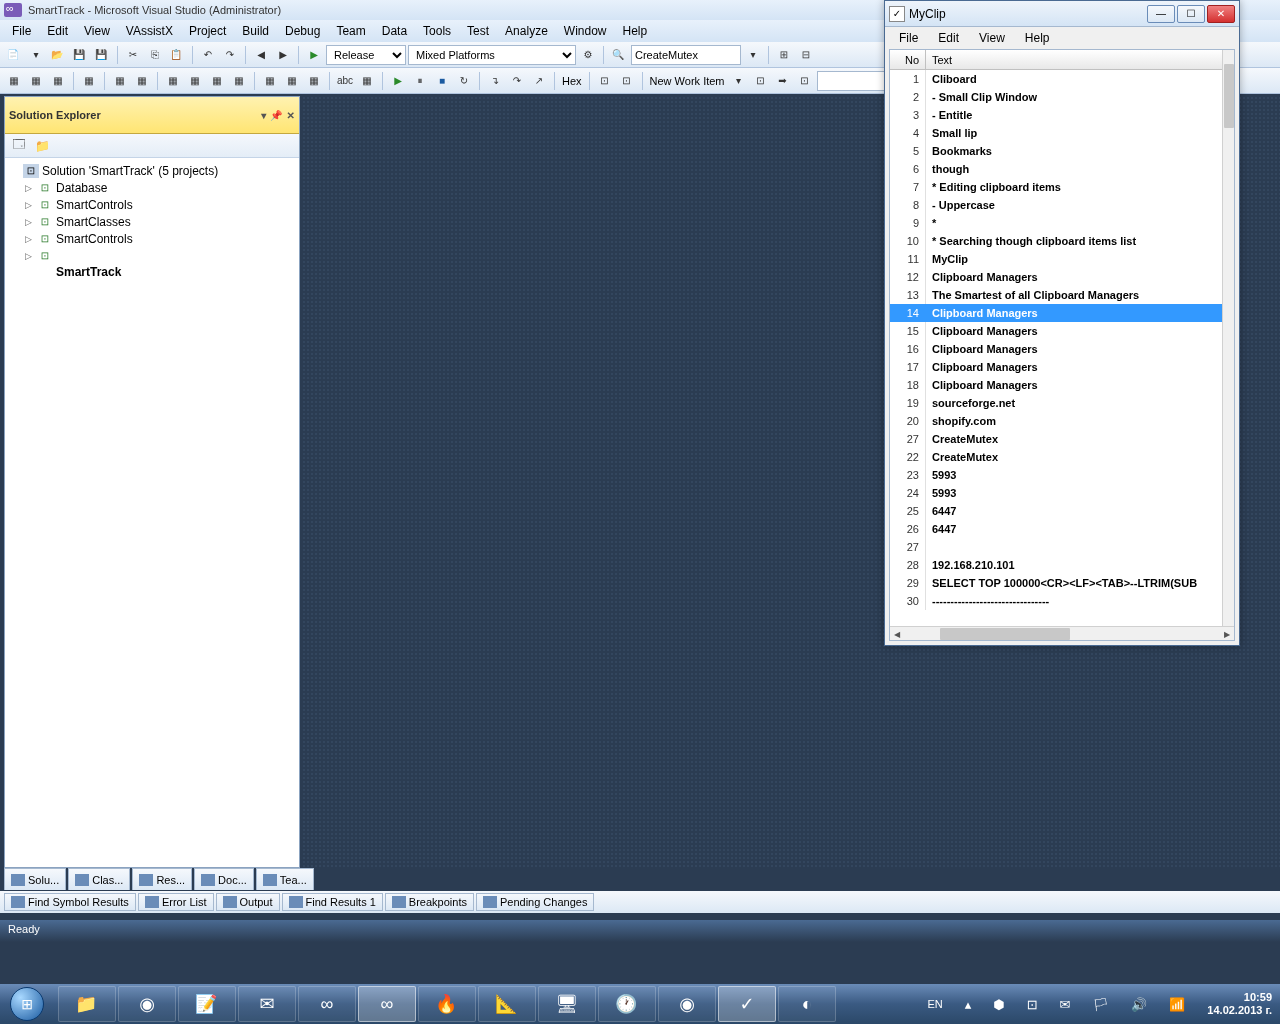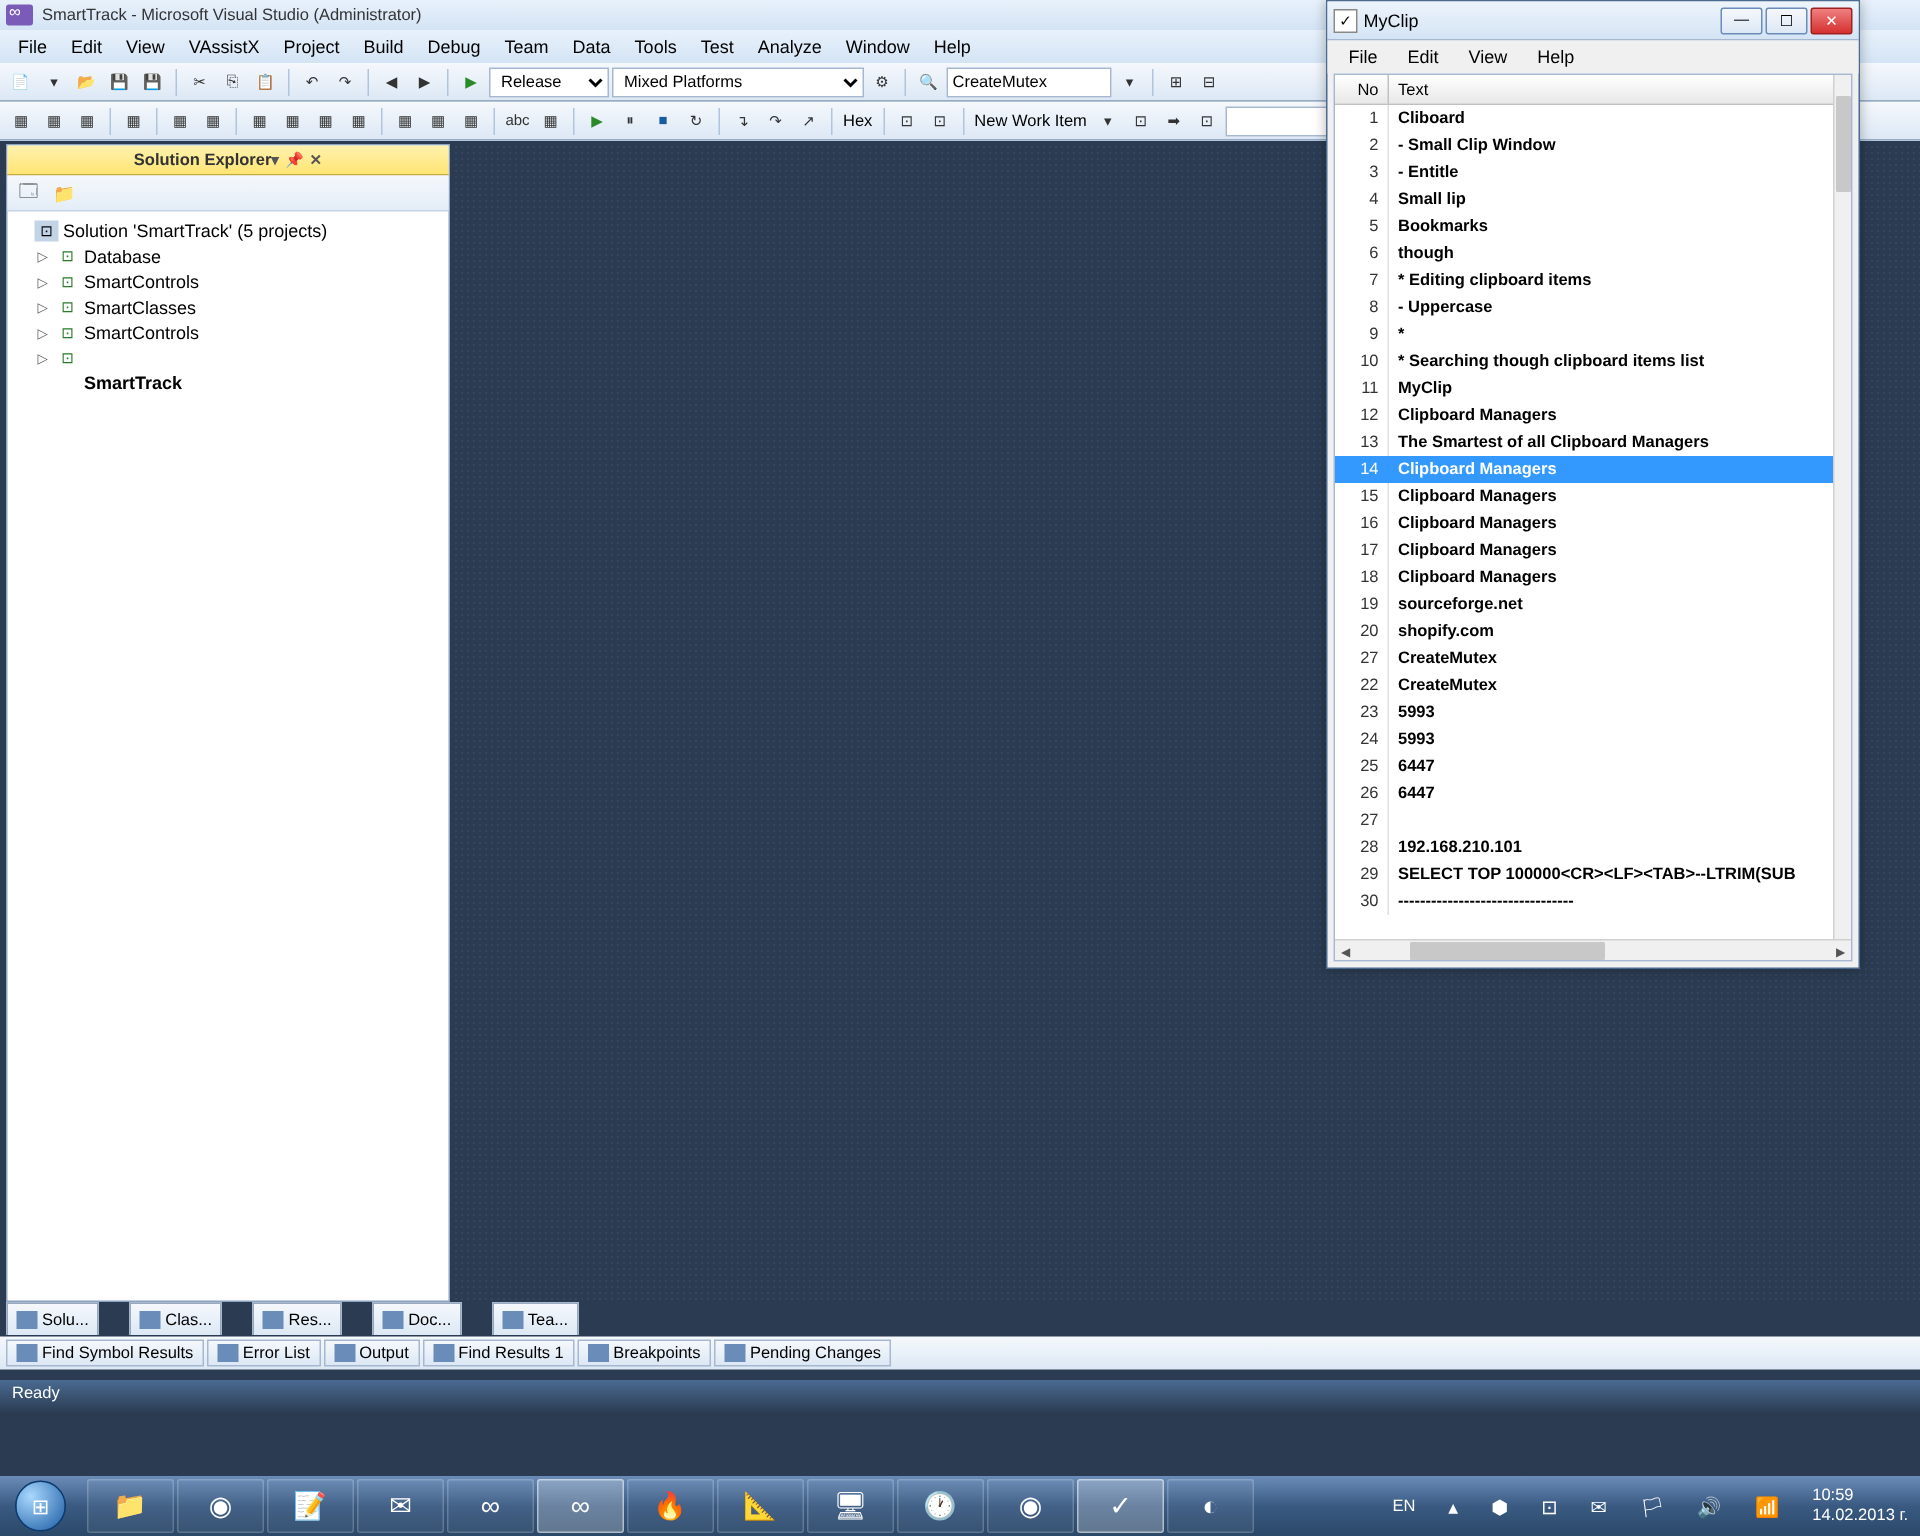--- a/index.html
+++ b/index.html
@@ -15,39 +15,39 @@
 
 .vs-toolbar { height: 26px; background: linear-gradient(#f5f8fc,#dce8f5); border-bottom: 1px solid #b0c4de; display: flex; align-items: center; padding: 0 4px; gap: 2px; }
 .tb-btn { width: 20px; height: 20px; border: 1px solid transparent; display: flex; align-items: center; justify-content: center; font-size: 10px; color: #333; }
 .tb-sep { width: 1px; height: 18px; background: #b0c4de; margin: 0 3px; }
 .tb-combo { height: 20px; font-size: 11px; border: 1px solid #a5b8cf; background: #fff; padding: 0 3px; }
 .tb-text { font-size: 11px; padding: 0 2px; }
 .tb-input { height: 20px; width: 110px; font-size: 11px; border: 1px solid #a5b8cf; padding: 0 3px; }
 
 
 .solution-panel { position: absolute; top: 96px; left: 4px; width: 296px; height: 772px; background: #fff; border: 1px solid #8ba3c0; }
-.panel-title { height: 20px; background: linear-gradient(#fff2b0,#ffe573); display: flex; align-items: center; justify-content: center; padding: 0 4px; font-size: 11px; font-weight: bold; color: #333; border-bottom: 1px solid #c4a840; }
+.panel-title { height: 37px; background: linear-gradient(#fff2b0,#ffe573); display: flex; align-items: center; justify-content: space-between; padding: 0 4px; font-size: 11px; font-weight: bold; color: #333; border-bottom: 1px solid #c4a840; }
 .panel-title .controls { display: flex; gap: 4px; font-size: 10px; color: #555; }
 .panel-toolbar { height: 24px; background: linear-gradient(#f5f8fc,#e4edf7); border-bottom: 1px solid #c4d4e7; display: flex; align-items: center; padding: 0 4px; gap: 4px; }
 .panel-toolbar .tb-btn { font-size: 12px; }
 
 .tree { padding: 4px 0; font-size: 12px; }
 .tree-row { display: flex; align-items: center; height: 17px; padding-left: 6px; }
 .tree-row .arrow { width: 12px; font-size: 9px; color: #666; }
 .tree-row .icon { width: 16px; height: 14px; display: inline-flex; align-items: center; justify-content: center; font-size: 10px; margin-right: 3px; }
 .tree-row.child { padding-left: 20px; }
 .tree-row.bold span.label { font-weight: bold; margin-top: 32px; }
 .icon-sln { background: #c4d4e7; }
 .icon-proj { color: #2a7a2a; }
 
 
 .editor-area { position: absolute; top: 96px; left: 302px; right: 0; bottom: 74px; background: #2b3c52; background-image: radial-gradient(#33465e 1px, transparent 0); background-size: 4px 4px; }
 
 
-.bottom-tabs { position: absolute; left: 4px; bottom: 52px; height: 22px; display: flex; gap: 20px; }
+.bottom-tabs { position: absolute; left: 4px; bottom: 52px; height: 22px; display: flex; gap: 2px; }
 .tab { background: linear-gradient(#f5f8fc,#dce8f5); border: 1px solid #a5b8cf; border-bottom: none; padding: 2px 6px; font-size: 11px; display: flex; align-items: center; gap: 3px; }
 .tab .ticon { width: 14px; height: 12px; background: #6a8cb8; display: inline-block; }
 
 .output-bar { position: absolute; left: 0; bottom: 29px; height: 22px; width: 100%; background: linear-gradient(#f5f8fc,#dce8f5); display: flex; align-items: center; gap: 2px; padding: 0 4px; }
 .output-bar .tab { border-bottom: 1px solid #a5b8cf; }
 
 .status-bar { position: absolute; left: 0; bottom: 0; height: 22px; width: 100%; background: linear-gradient(#4a6a92,#2b3c52); color: #fff; font-size: 11px; padding: 3px 8px; }
 
 
 .myclip-window { position: absolute; top: 0; left: 884px; width: 356px; height: 646px; background: #f0f0f0; border: 1px solid #4a6a92; box-shadow: 0 0 8px rgba(0,0,0,0.3); }
@@ -79,21 +79,21 @@
 .grid-hscroll .arrL { left: 0; } .grid-hscroll .arrR { right: 0; }
 
 
 .taskbar { position: absolute; left: 0; bottom: 0; width: 1280px; height: 40px; background: linear-gradient(#6a8cb8,#3a5a82 50%,#2b4868); display: flex; align-items: center; }
 .start-btn { width: 54px; height: 40px; display: flex; align-items: center; justify-content: center; }
 .start-orb { width: 34px; height: 34px; border-radius: 50%; background: radial-gradient(circle at 30% 30%, #a8d8ff, #1a5aa0); border: 1px solid #0a3a70; display: flex; align-items: center; justify-content: center; color: #fff; font-size: 14px; }
 .task-items { display: flex; gap: 2px; padding: 0 4px; }
 .task-item { width: 58px; height: 36px; border: 1px solid rgba(255,255,255,0.2); border-radius: 2px; display: flex; align-items: center; justify-content: center; font-size: 18px; color: #fff; background: rgba(255,255,255,0.05); }
 .task-item.active { background: rgba(255,255,255,0.25); border-color: rgba(255,255,255,0.5); }
 .tray { margin-left: auto; display: flex; align-items: center; gap: 22px; padding: 0 8px; color: #fff; font-size: 11px; }
-.tray .clock { text-align: left; line-height: 13px; }
+.tray .clock { text-align: right; line-height: 13px; font-weight: bold; }
 .tray .ticon2 { font-size: 13px; }
 </style>
 </head>
 <body>
 
 <div class="vs-window">
   <div class="vs-titlebar">
     <span class="logo"></span>
     <span>SmartTrack - Microsoft Visual Studio (Administrator)</span>
   </div>

